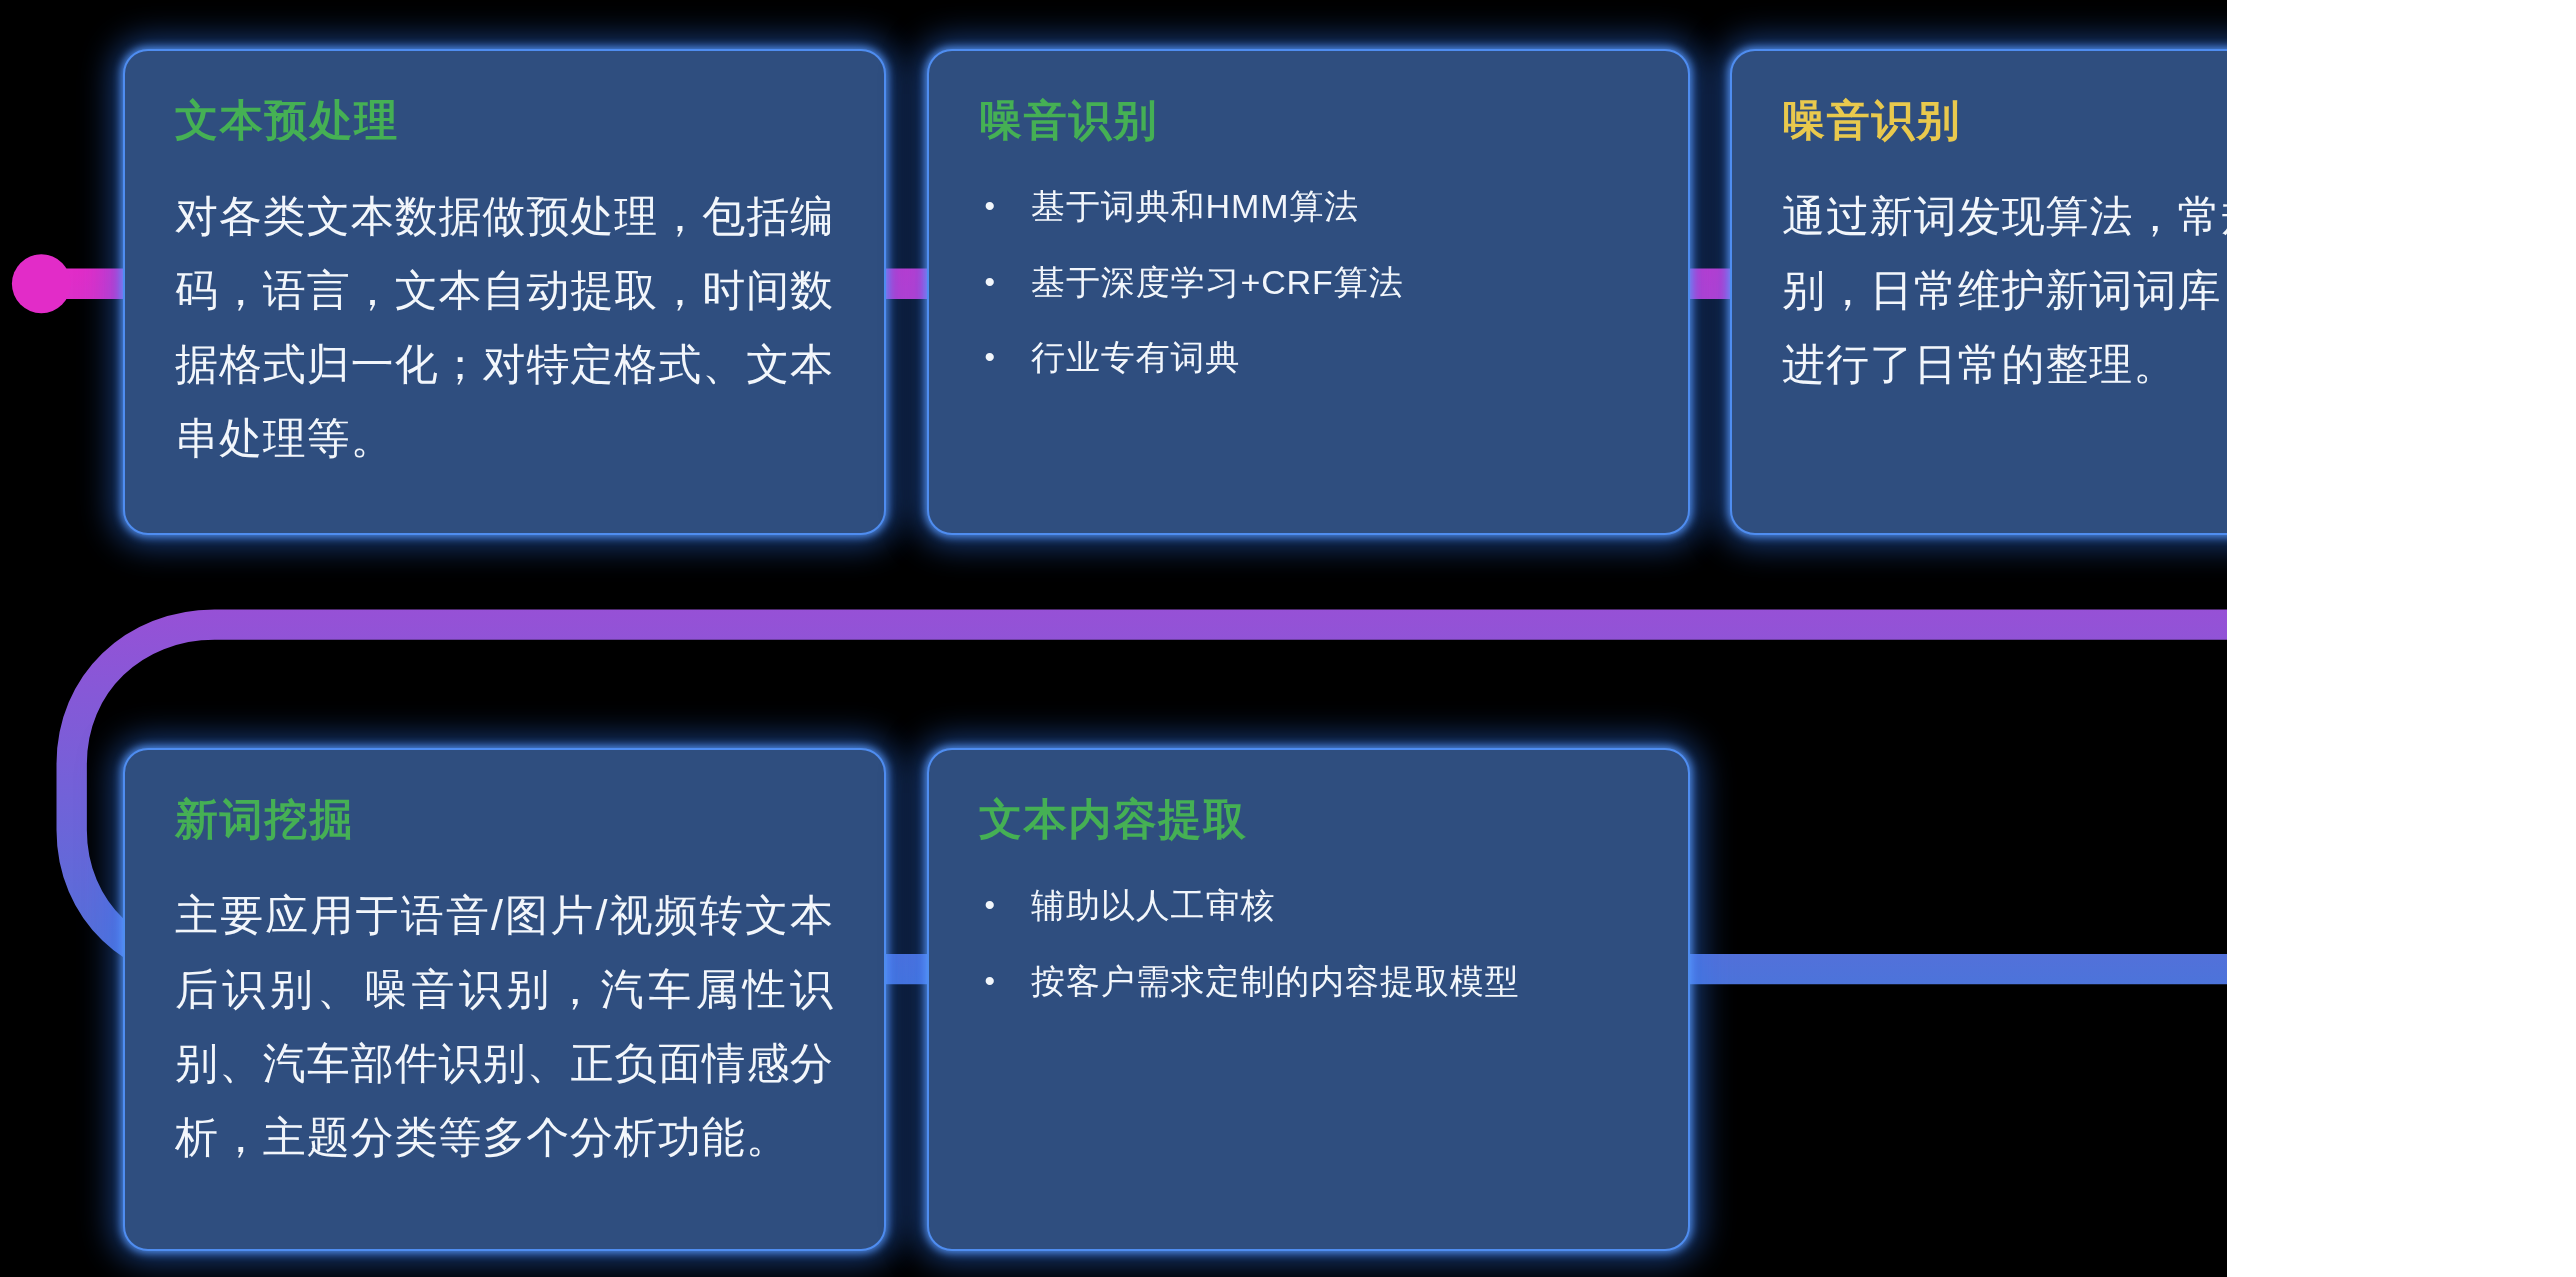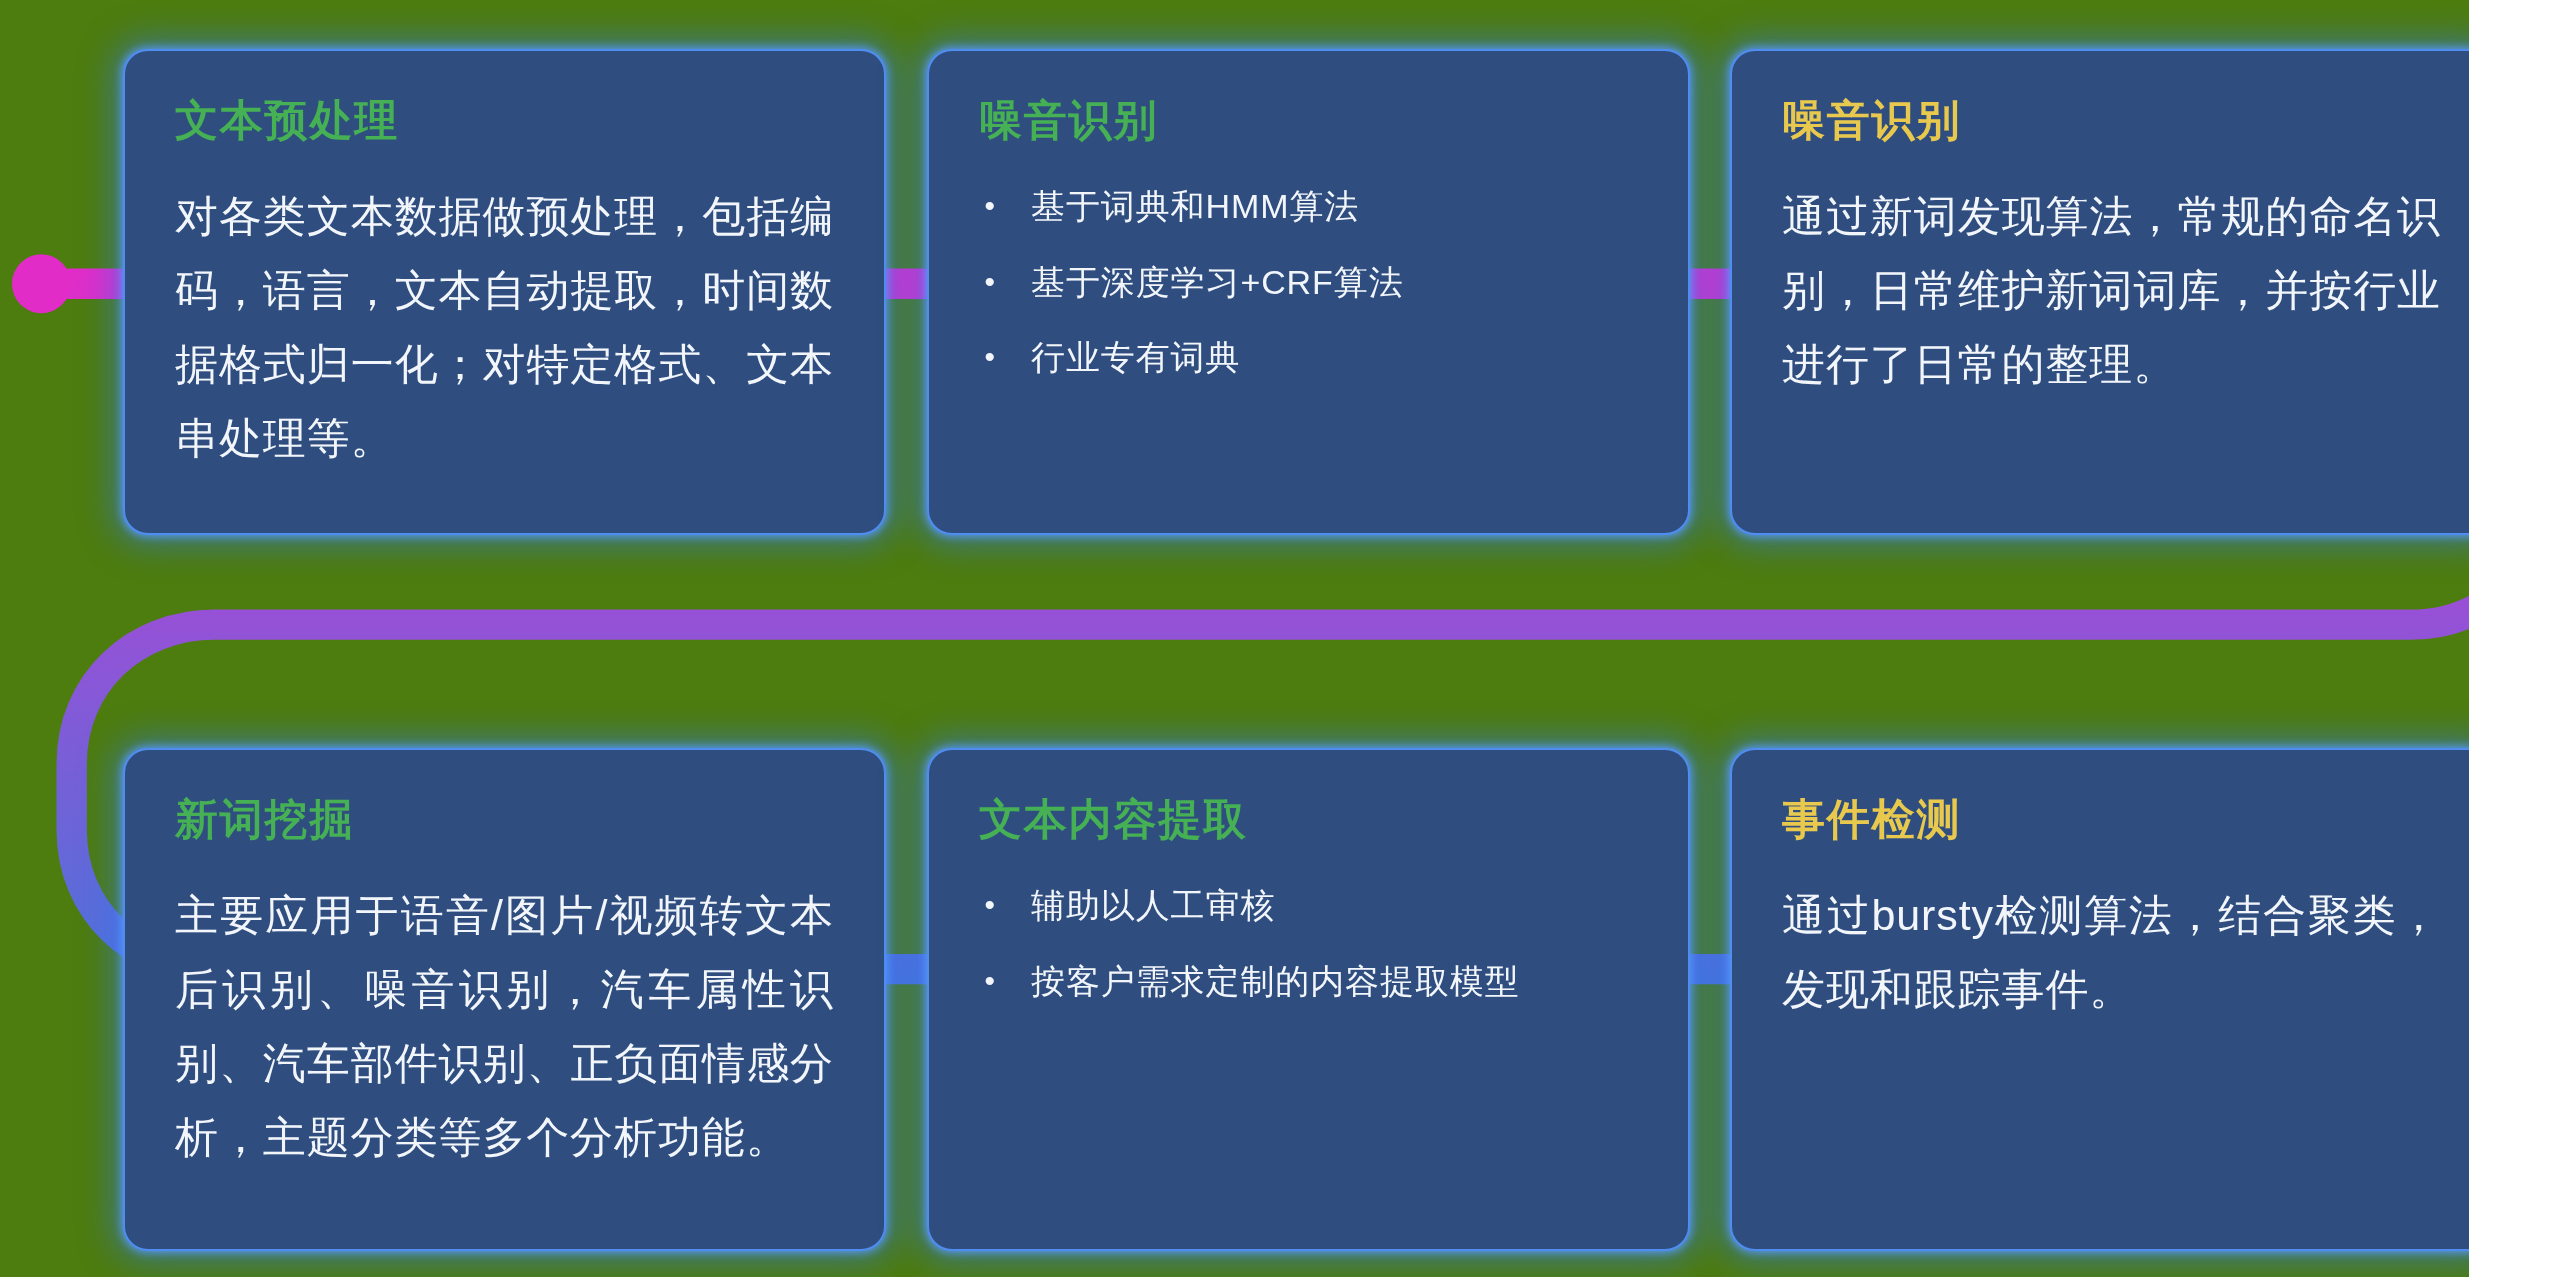--- a/index.html
+++ b/index.html
@@ -1,20 +1,20 @@
 <!DOCTYPE html>
 <html style="font-size:14.3px"><head>
 <meta charset="utf-8">
 <style>
   html, body { margin: 0; padding: 0; background: #ffffff; }
   .canvas {
     position: relative;
-    width: 2469px;
+    width: 2227px;
     height: 1277px;
-    background: #4d7c0f;
+    background: #000000;
     overflow: hidden;
     font-family: "Liberation Sans", "DejaVu Sans", sans-serif;
   }
   .flow-svg {
     position: absolute;
     left: 0; top: 0;
     width: 2576px; height: 1277px;
     z-index: 0;
   }
   .card {
@@ -140,19 +140,15 @@
         <span class="bullet-dot">•</span>
         <span>辅助以人工审核</span>
       </li>
       <li>
         <span class="bullet-dot">•</span>
         <span>按客户需求定制的内容提取模型</span>
       </li>
     </ul>
   </div>
 
-  <div class="card row2 col3">
-    <h2 class="card-title accent-yellow">事件检测</h2>
-    <p class="card-body">通过bursty检测算法，结合聚类，发现和跟踪事件。</p>
-  </div>
 
 </div>
 
 
 </body></html>

